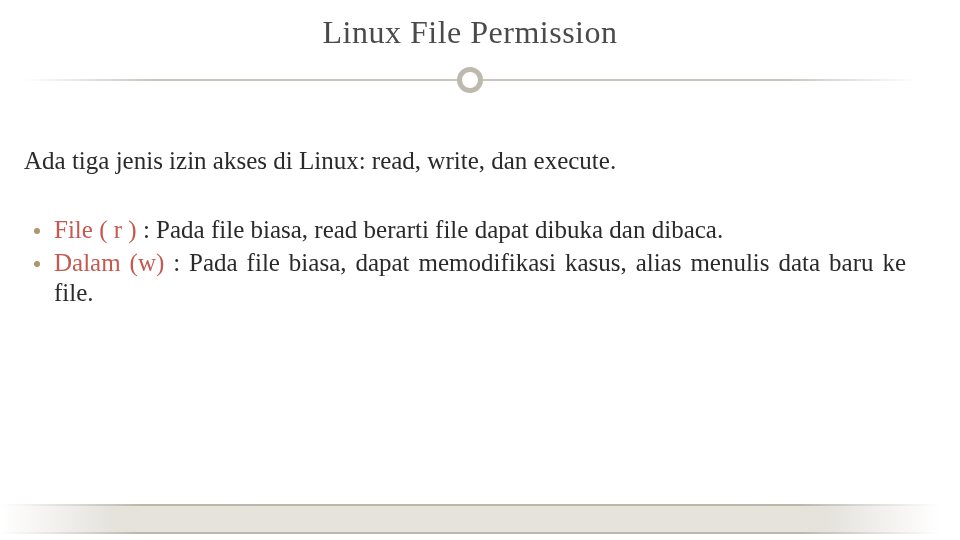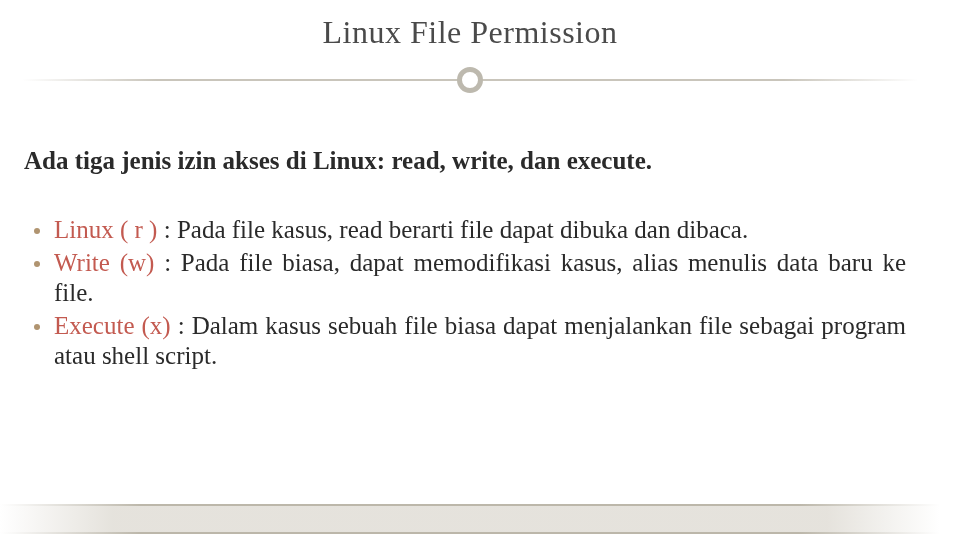--- a/index.html
+++ b/index.html
@@ -52,21 +52,20 @@
   }
   .subtitle {
     font-size: 25px;
     color: #2a2a2a;
     margin: 14px 24px 0 24px;
   }
   .intro {
     font-size: 25px;
     color: #2a2a2a;
     margin: 46px 24px 0 24px;
-    font-weight: bold;
   }
   .bullets {
     margin: 40px 34px 0 34px;
   }
   .bullet-row {
     display: flex;
     align-items: flex-start;
     font-size: 25px;
     color: #2a2a2a;
     line-height: 1.22;
@@ -120,34 +119,28 @@
   </div>
 
 
   <div class="intro">Ada tiga jenis izin akses di Linux: read, write, dan execute.</div>
 
   <div class="bullets">
 
     <div class="bullet-row">
       <div class="dot"></div>
       <div class="bullet-text">
-        <span class="term">Linux ( r )</span><span> : Pada file kasus, read berarti file dapat dibuka dan dibaca.</span>
+        <span class="term">File ( r )</span><span> : Pada file biasa, read berarti file dapat dibuka dan dibaca.</span>
       </div>
     </div>
 
     <div class="bullet-row">
       <div class="dot"></div>
       <div class="bullet-text">
-        <span class="term">Write (w)</span><span> : Pada file biasa, dapat memodifikasi kasus, alias menulis data baru ke file.</span>
+        <span class="term">Dalam (w)</span><span> : Pada file biasa, dapat memodifikasi kasus, alias menulis data baru ke file.</span>
       </div>
     </div>
 
-    <div class="bullet-row">
-      <div class="dot"></div>
-      <div class="bullet-text">
-        <span class="term">Execute (x)</span><span> : Dalam kasus sebuah file biasa dapat menjalankan file sebagai program atau shell script.</span>
-      </div>
-    </div>
 
   </div>
 
   <div class="footer"></div>
 </div>
 
 </body></html>

